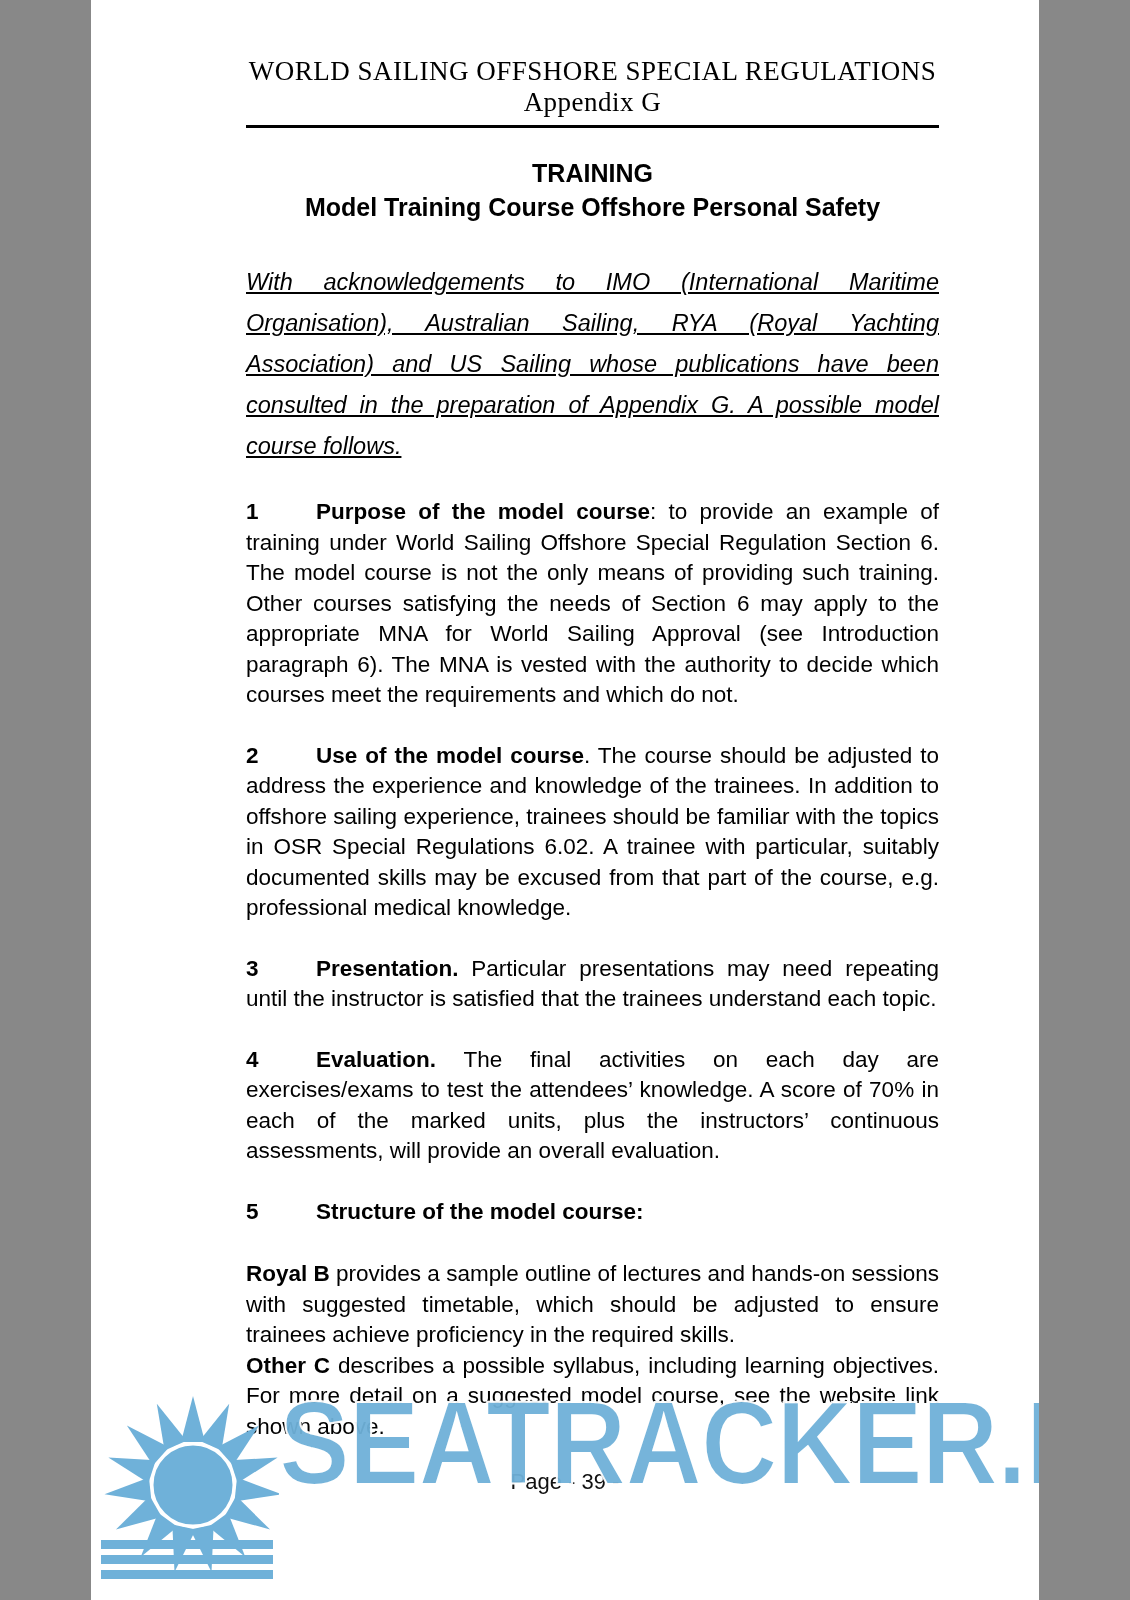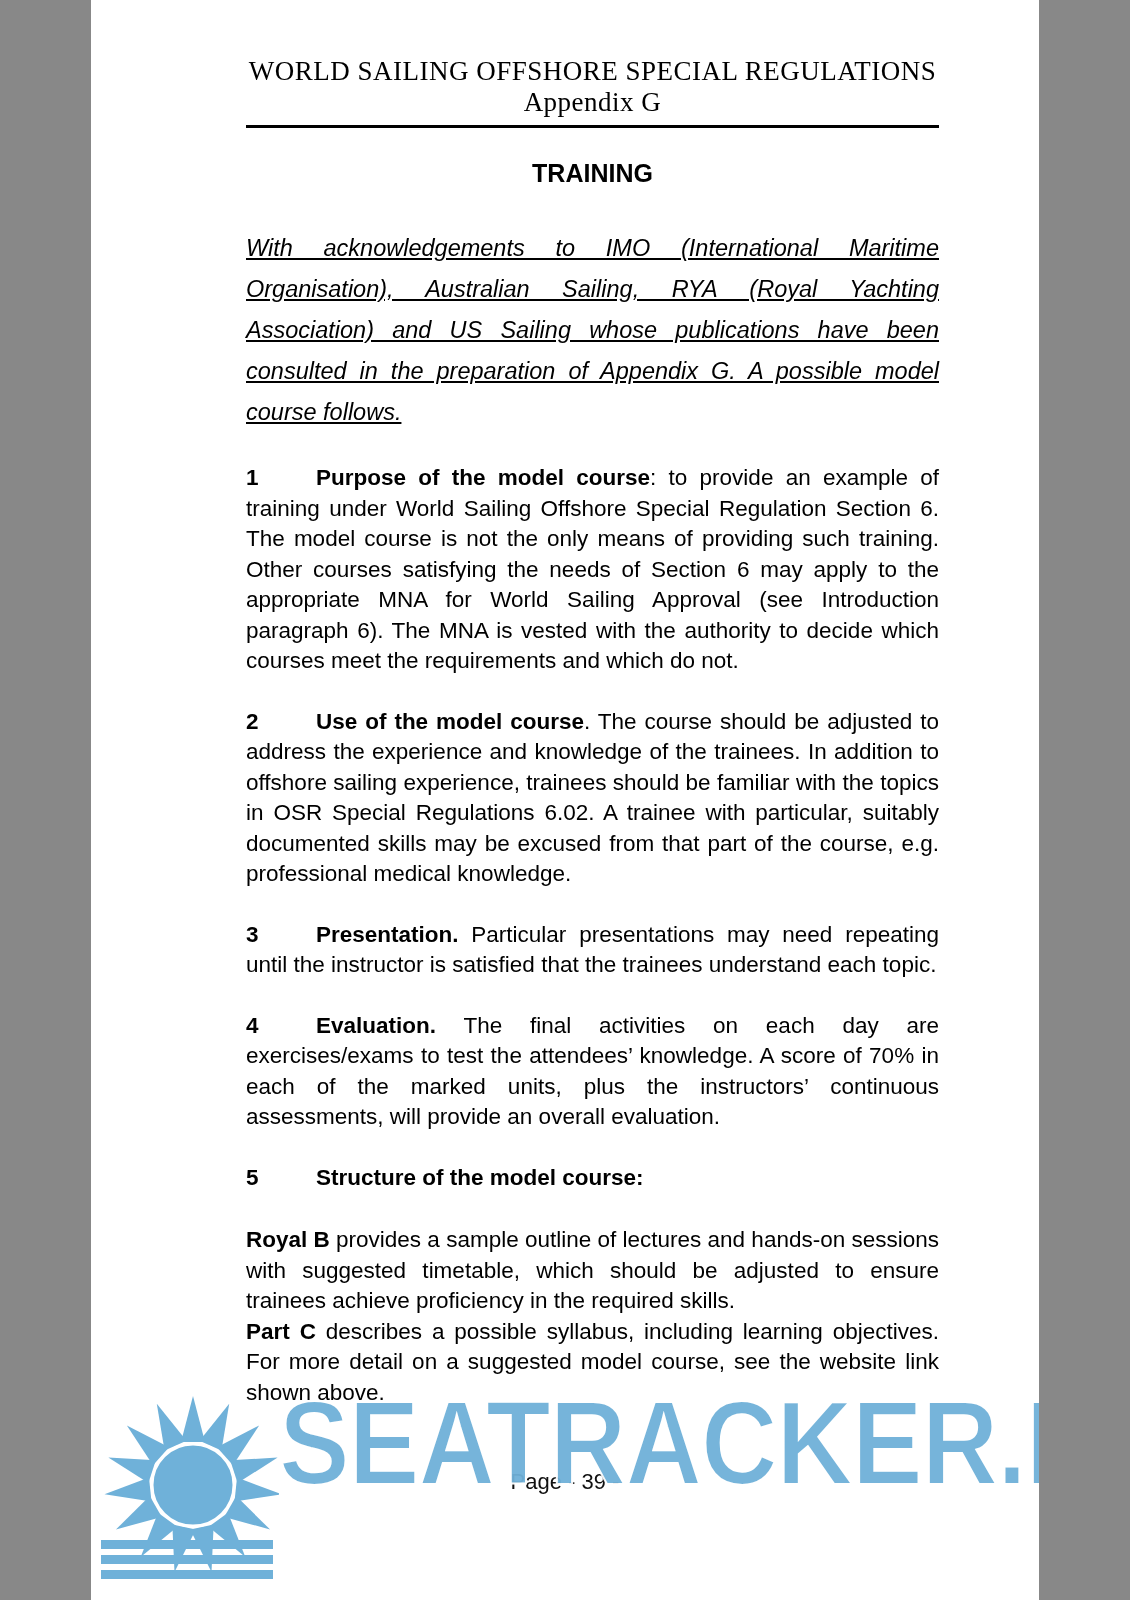--- a/index.html
+++ b/index.html
@@ -106,38 +106,39 @@
 </head>
 <body>
 
 <div class="page">
   <div class="content">
 
     <div class="running-header">WORLD SAILING OFFSHORE SPECIAL REGULATIONS Appendix G</div>
 
     <div class="doc-titles">
       <div>TRAINING</div>
+      <div>Model Training Course Offshore Personal Safety</div>
     </div>
 
     <p class="ack">With acknowledgements to IMO (International Maritime Organisation), Australian Sailing, RYA (Royal Yachting Association) and US Sailing whose publications have been consulted in the preparation of Appendix G. A possible model course follows.</p>
 
 
     <p class="num-para"><span class="num">1</span><span class="bold">Purpose of the model course</span><span>: to provide an example of training under World Sailing Offshore Special Regulation Section 6. The model course is not the only means of providing such training. Other courses satisfying the needs of Section 6 may apply to the appropriate MNA for World Sailing Approval (see Introduction paragraph 6). The MNA is vested with the authority to decide which courses meet the requirements and which do not.</span></p>
 
     <p class="num-para"><span class="num">2</span><span class="bold">Use of the model course</span><span>. The course should be adjusted to address the experience and knowledge of the trainees. In addition to offshore sailing experience, trainees should be familiar with the topics in OSR Special Regulations 6.02. A trainee with particular, suitably documented skills may be excused from that part of the course, e.g. professional medical knowledge.</span></p>
 
     <p class="num-para"><span class="num">3</span><span class="bold">Presentation.</span><span> Particular presentations may need repeating until the instructor is satisfied that the trainees understand each topic.</span></p>
 
     <p class="num-para"><span class="num">4</span><span class="bold">Evaluation.</span><span> The final activities on each day are exercises/exams to test the attendees’ knowledge. A score of 70% in each of the marked units, plus the instructors’ continuous assessments, will provide an overall evaluation.</span></p>
 
     <p class="num-para"><span class="num">5</span><span class="bold">Structure of the model course:</span><span></span></p>
 
     <div class="parts">
       <p class="part-para"><span class="bold">Royal B</span><span> provides a sample outline of lectures and hands-on sessions with suggested timetable, which should be adjusted to ensure trainees achieve proficiency in the required skills.</span></p>
-      <p class="part-para"><span class="bold">Part C</span><span> describes a possible syllabus, including learning objectives. For more detail on a suggested model course, see the website link shown above.</span></p>
+      <p class="part-para"><span class="bold">Other C</span><span> describes a possible syllabus, including learning objectives. For more detail on a suggested model course, see the website link shown above.</span></p>
     </div>
 
   </div>
 
   <div class="footer">Page - 39 -</div>
 
   <div class="watermark">
     <div class="sun-wrap">
       <svg width="178" height="196" viewBox="0 0 178 196" xmlns="http://www.w3.org/2000/svg">
         <defs>

